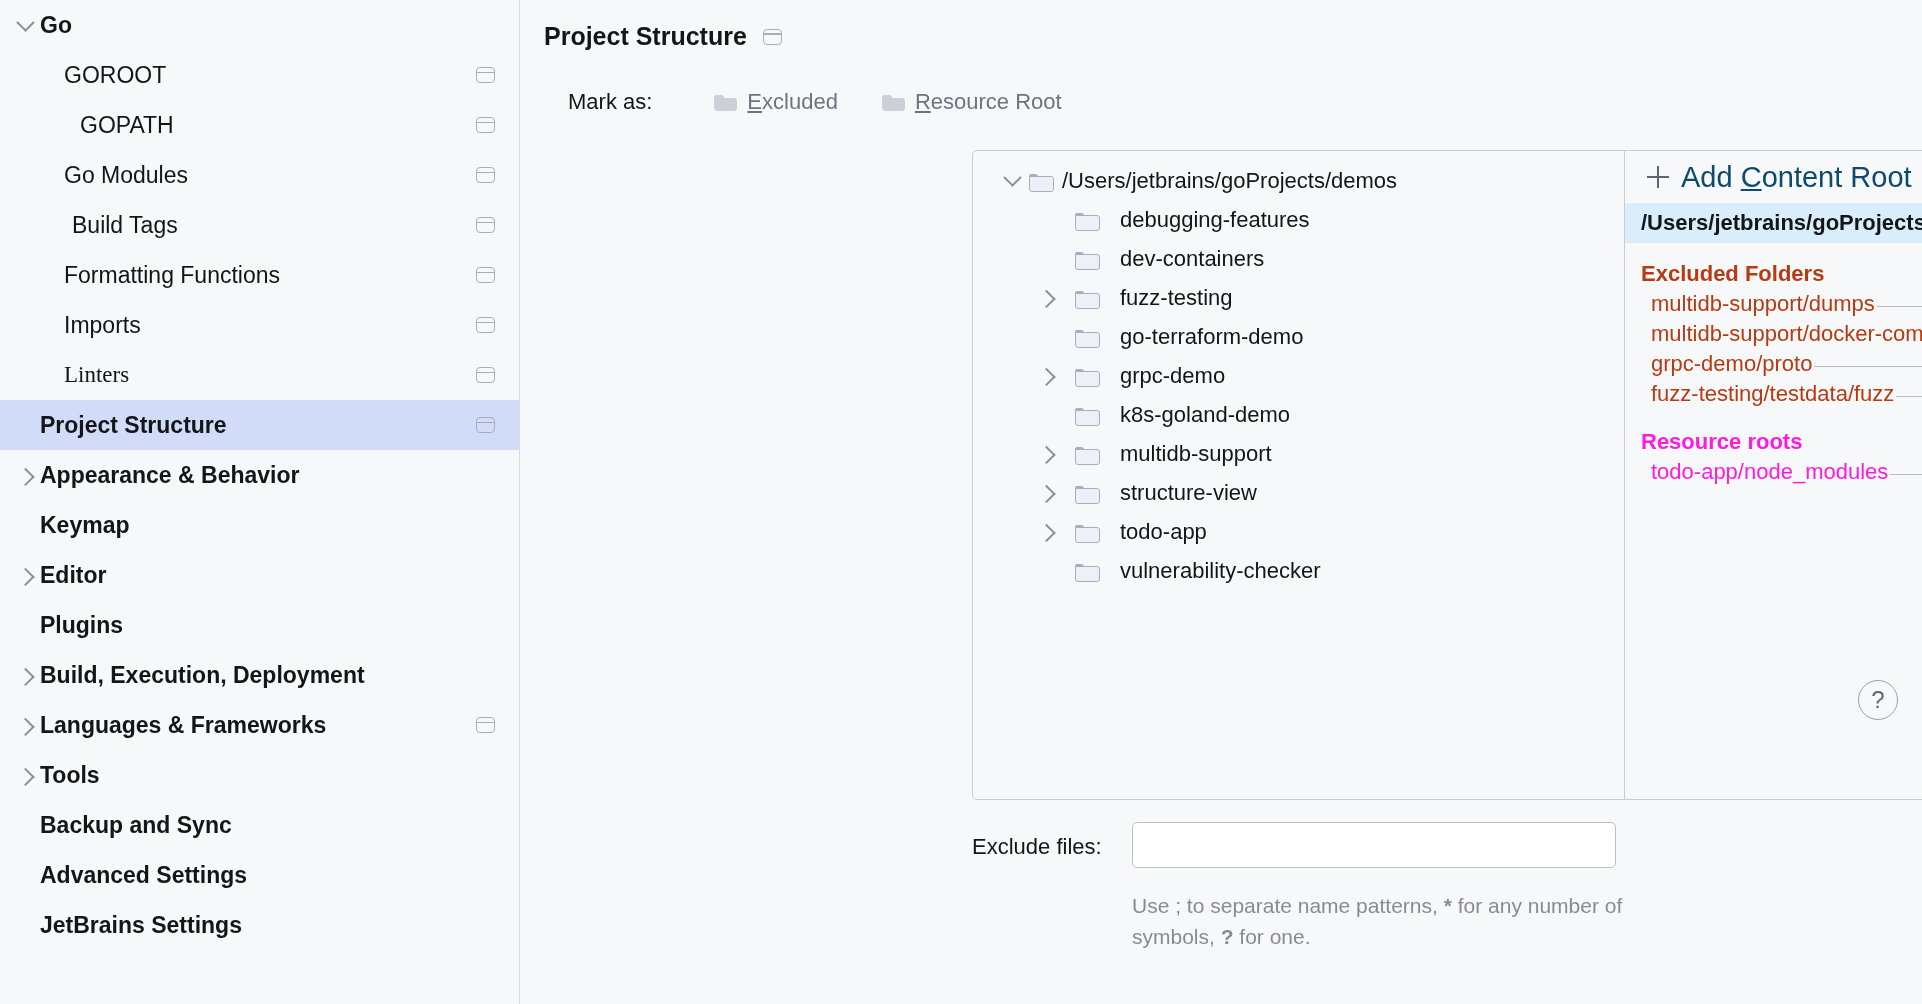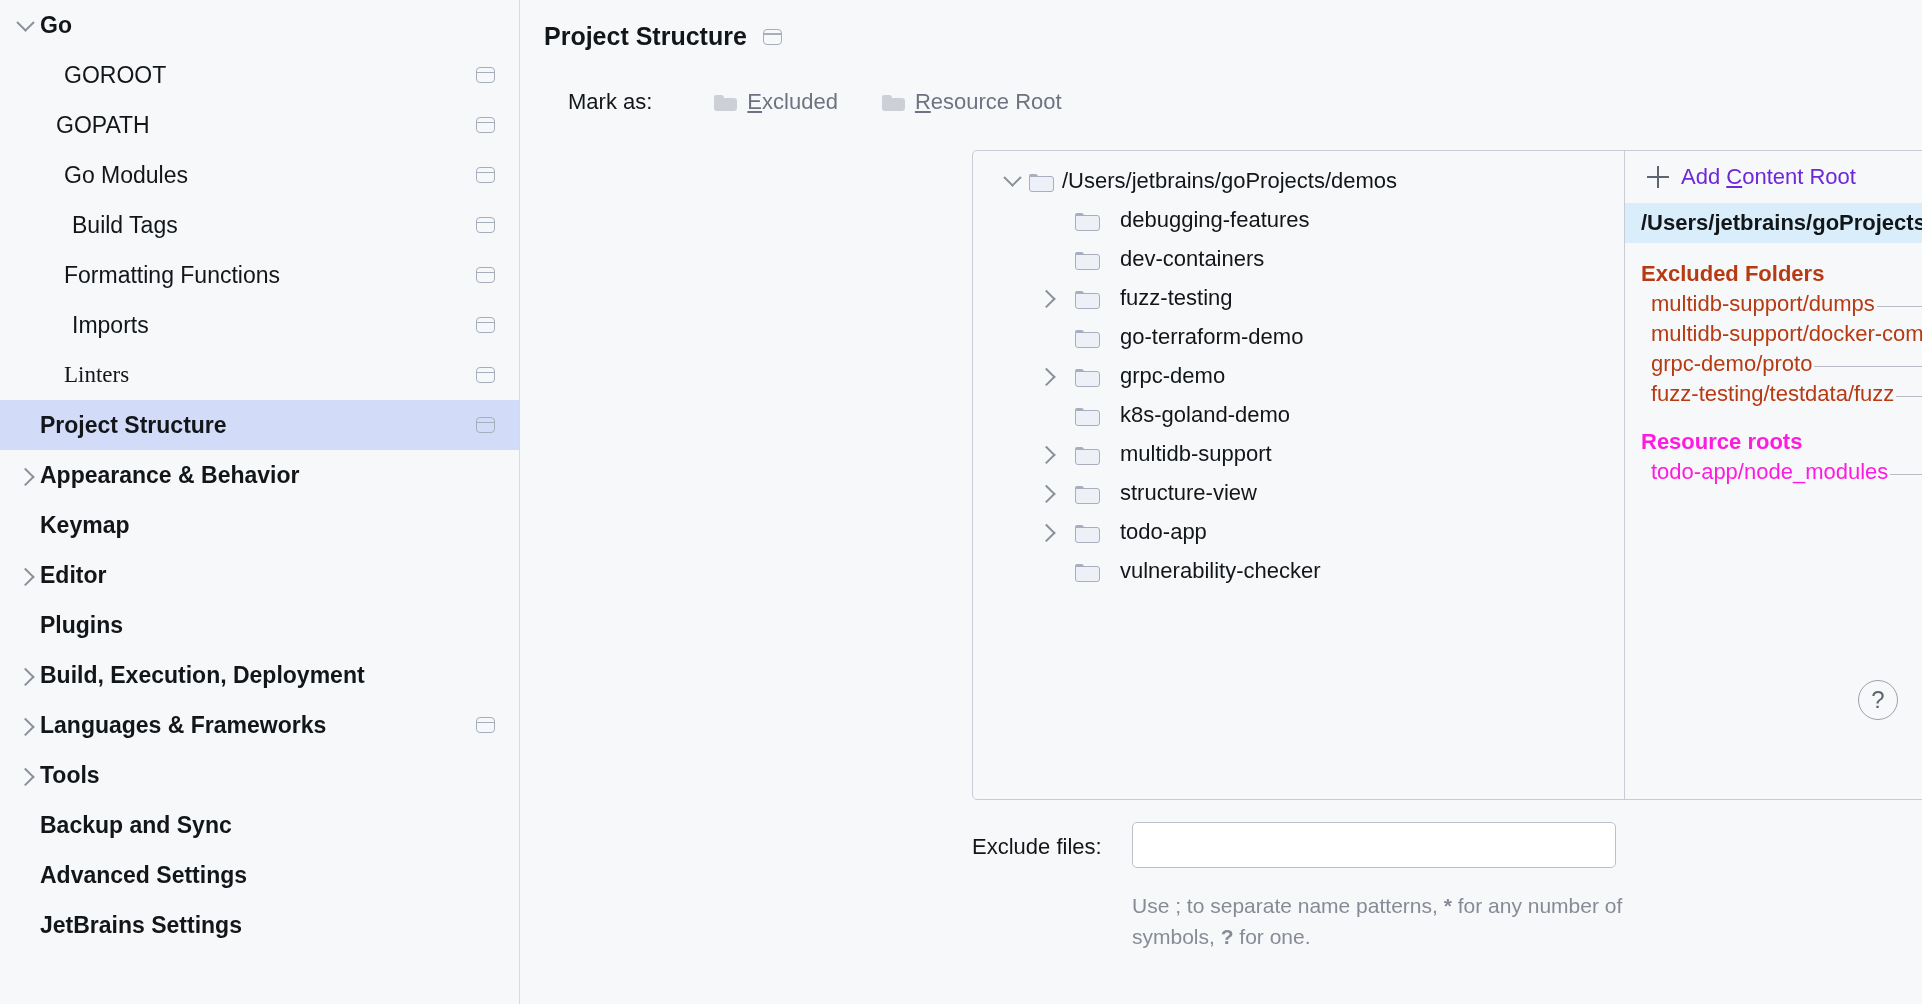--- a/index.html
+++ b/index.html
@@ -207,21 +207,21 @@
   .plus-ico {
     position: relative;
     width: 22px; height: 22px;
     display:inline-block;
   }
   .plus-ico:before, .plus-ico:after {
     content:""; position:absolute; background:#5f6570;
   }
   .plus-ico:before { left:0; top:10px; width:22px; height:2.4px; }
   .plus-ico:after { top:0; left:10px; height:22px; width:2.4px; }
-  .add-root-row .txt { font-size: 22px; color:#6d28d9; }
+  .add-root-row .txt { font-size: 29px; color:#0c4a6e; }
   .add-root-row .txt u { text-decoration: underline; }
 
   .croot-row {
     height: 40px;
     background: #d9edfb;
     display: flex;
     align-items: center;
     padding-left: 16px;
   }
   .croot-row .path {
@@ -326,41 +326,41 @@
           </span>
           <span class="label">Go</span>
         </div>
         <div class="nav-item child">
           <span class="twisty"></span>
           <span class="label" style="margin-left: 24px;">GOROOT</span>
           <span class="badge badge-icon"></span>
         </div>
         <div class="nav-item child">
           <span class="twisty"></span>
-          <span class="label" style="margin-left: 16px;">GOPATH</span>
+          <span class="label" style="margin-left: 40px;">GOPATH</span>
           <span class="badge badge-icon"></span>
         </div>
         <div class="nav-item child">
           <span class="twisty"></span>
           <span class="label" style="margin-left: 24px;">Go Modules</span>
           <span class="badge badge-icon"></span>
         </div>
         <div class="nav-item child">
           <span class="twisty"></span>
           <span class="label" style="margin-left: 32px;">Build Tags</span>
           <span class="badge badge-icon"></span>
         </div>
         <div class="nav-item child">
           <span class="twisty"></span>
           <span class="label" style="margin-left: 24px;">Formatting Functions</span>
           <span class="badge badge-icon"></span>
         </div>
         <div class="nav-item child">
           <span class="twisty"></span>
-          <span class="label" style="margin-left: 32px; text-align: center;">Imports</span>
+          <span class="label" style="margin-left: 24px; text-align: center;">Imports</span>
           <span class="badge badge-icon"></span>
         </div>
         <div class="nav-item child">
           <span class="twisty"></span>
           <span class="label" style="margin-left: 24px; font-family: Liberation Serif, serif;">Linters</span>
           <span class="badge badge-icon"></span>
         </div>
         <div class="nav-item bold selected">
           <span class="twisty"></span>
           <span class="label">Project Structure</span>

